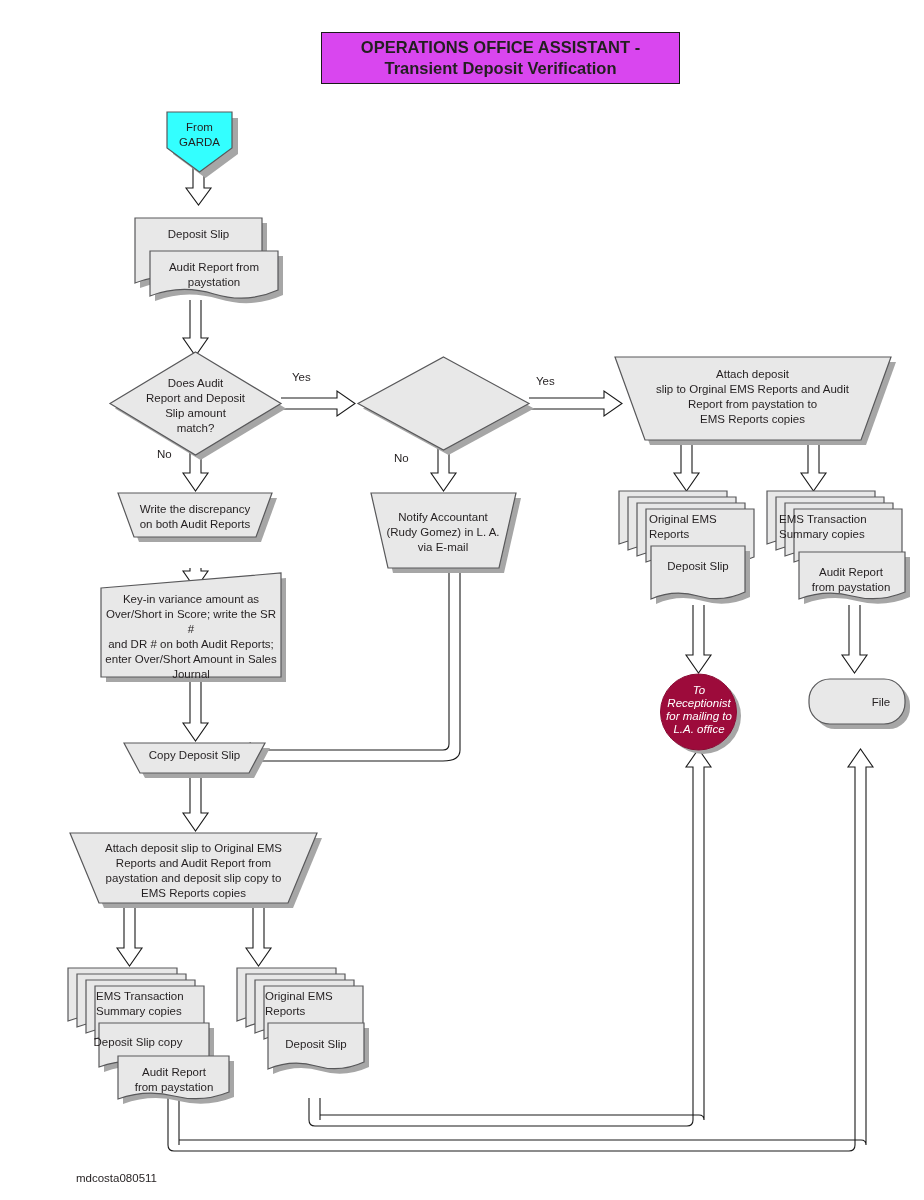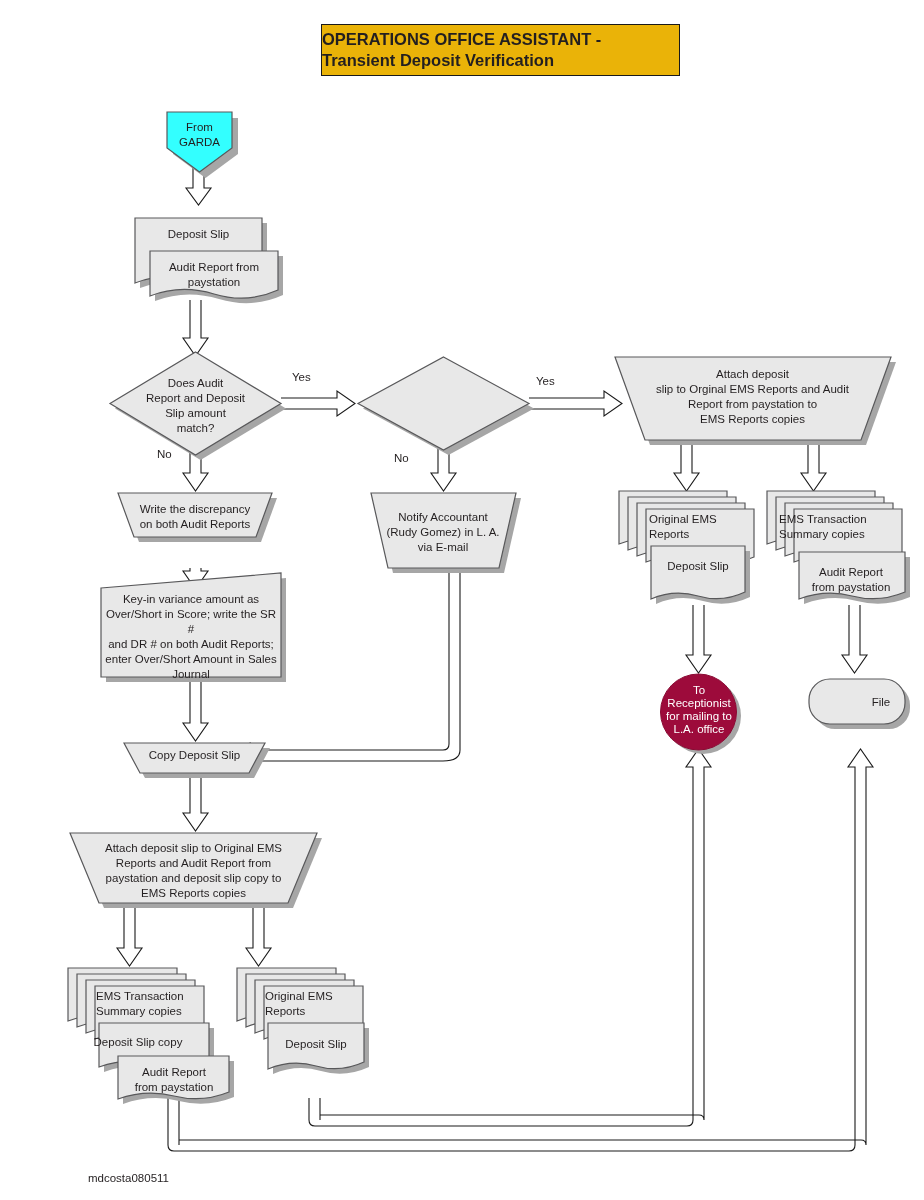--- a/index.html
+++ b/index.html
@@ -3,27 +3,27 @@
 <meta charset="utf-8">
 <style>
   html,body{margin:0;padding:0;background:#ffffff;}
   body{width:924px;height:1200px;position:relative;
        font-family:"Liberation Sans","DejaVu Sans",sans-serif;
        color:#231f20;overflow:hidden;}
   #canvas{position:absolute;left:0;top:0;width:924px;height:1200px;}
   svg{position:absolute;left:0;top:0;width:924px;height:1200px;}
   .lbl{position:absolute;text-align:center;font-size:11.5px;line-height:15px;
        color:#231f20;pointer-events:none;white-space:pre-line;}
-  .lbl.white{color:#ffffff;}
+  .lbl.white{color:#ffffff;font-style:italic;}
   .yn{position:absolute;font-size:11.5px;color:#231f20;}
-  #title{position:absolute;left:321px;top:24px;width:357px;height:50px;
-         border:1.4px solid #1a1a1a;background:#eab308;
+  #title{position:absolute;left:321px;top:32px;width:357px;height:50px;
+         border:1.4px solid #1a1a1a;background:#d946ef;
          display:flex;align-items:center;justify-content:center;
-         font-weight:bold;font-size:16.5px;line-height:21px;}
-  #footer{position:absolute;left:50px;top:1172px;font-size:11.5px;color:#231f20;padding-left:38px;}
+         font-weight:bold;font-size:16.5px;line-height:21px;text-align:center;}
+  #footer{position:absolute;left:38px;top:1172px;font-size:11.5px;color:#231f20;padding-left:38px;}
 </style>
 </head>
 <body>
 
 <div id="canvas">
 
   <div id="title">OPERATIONS OFFICE ASSISTANT -
 Transient Deposit Verification</div>
 
   <svg viewBox="0 0 924 1200">

